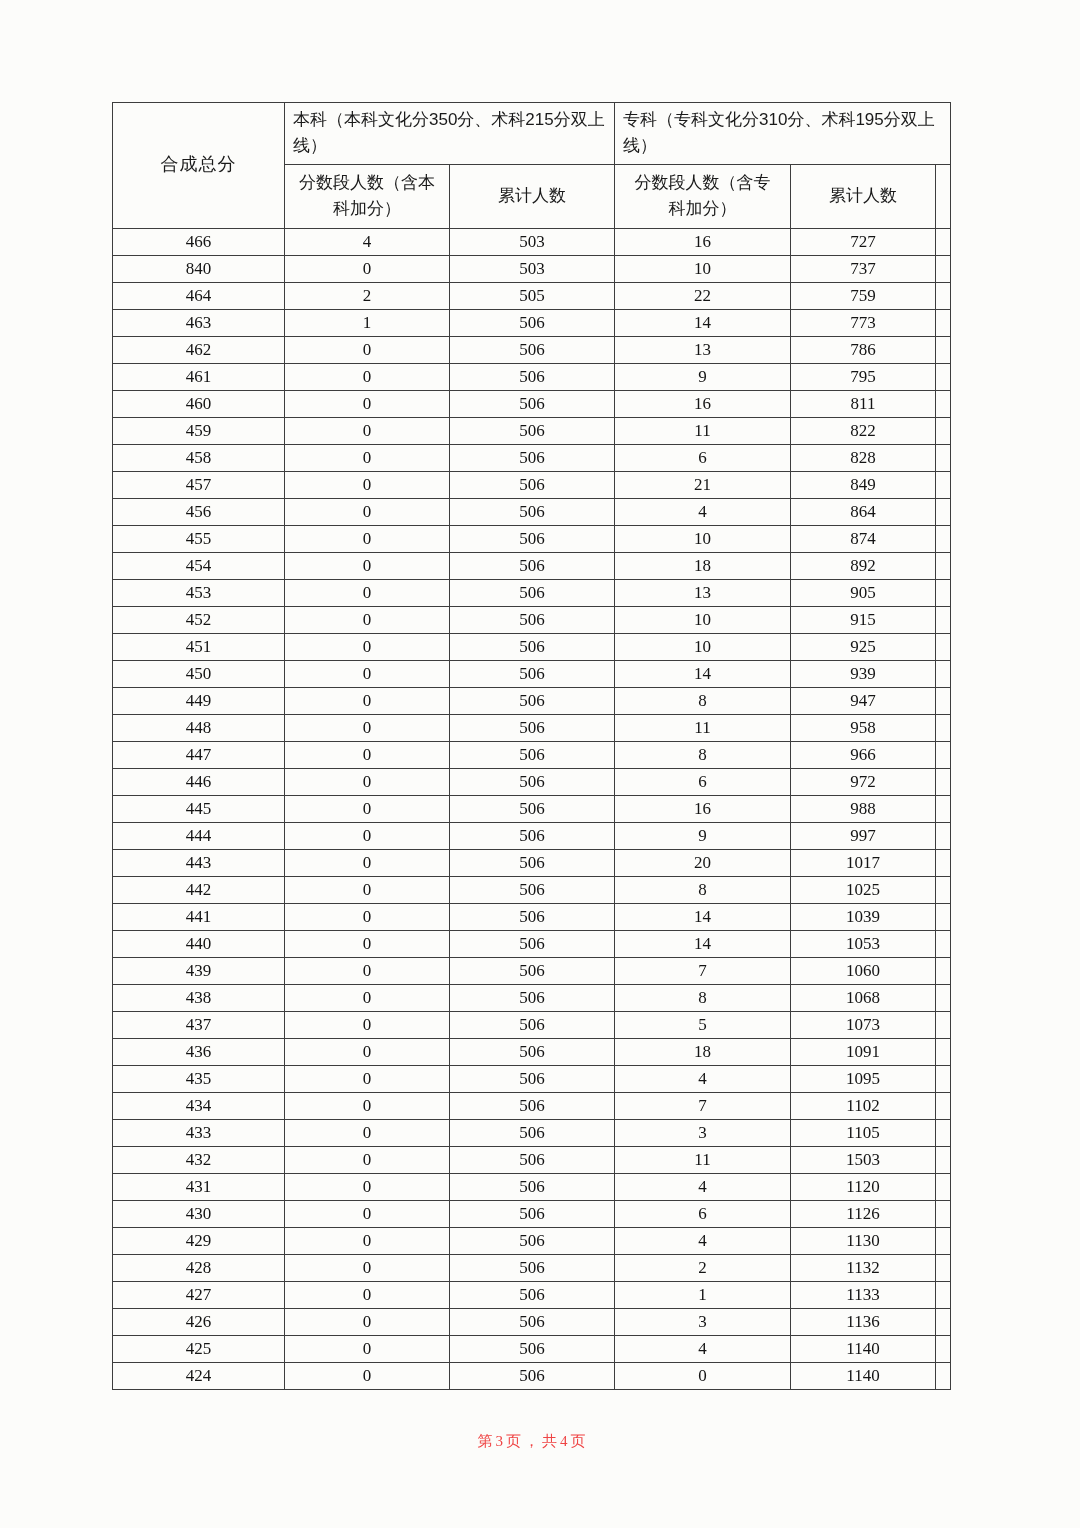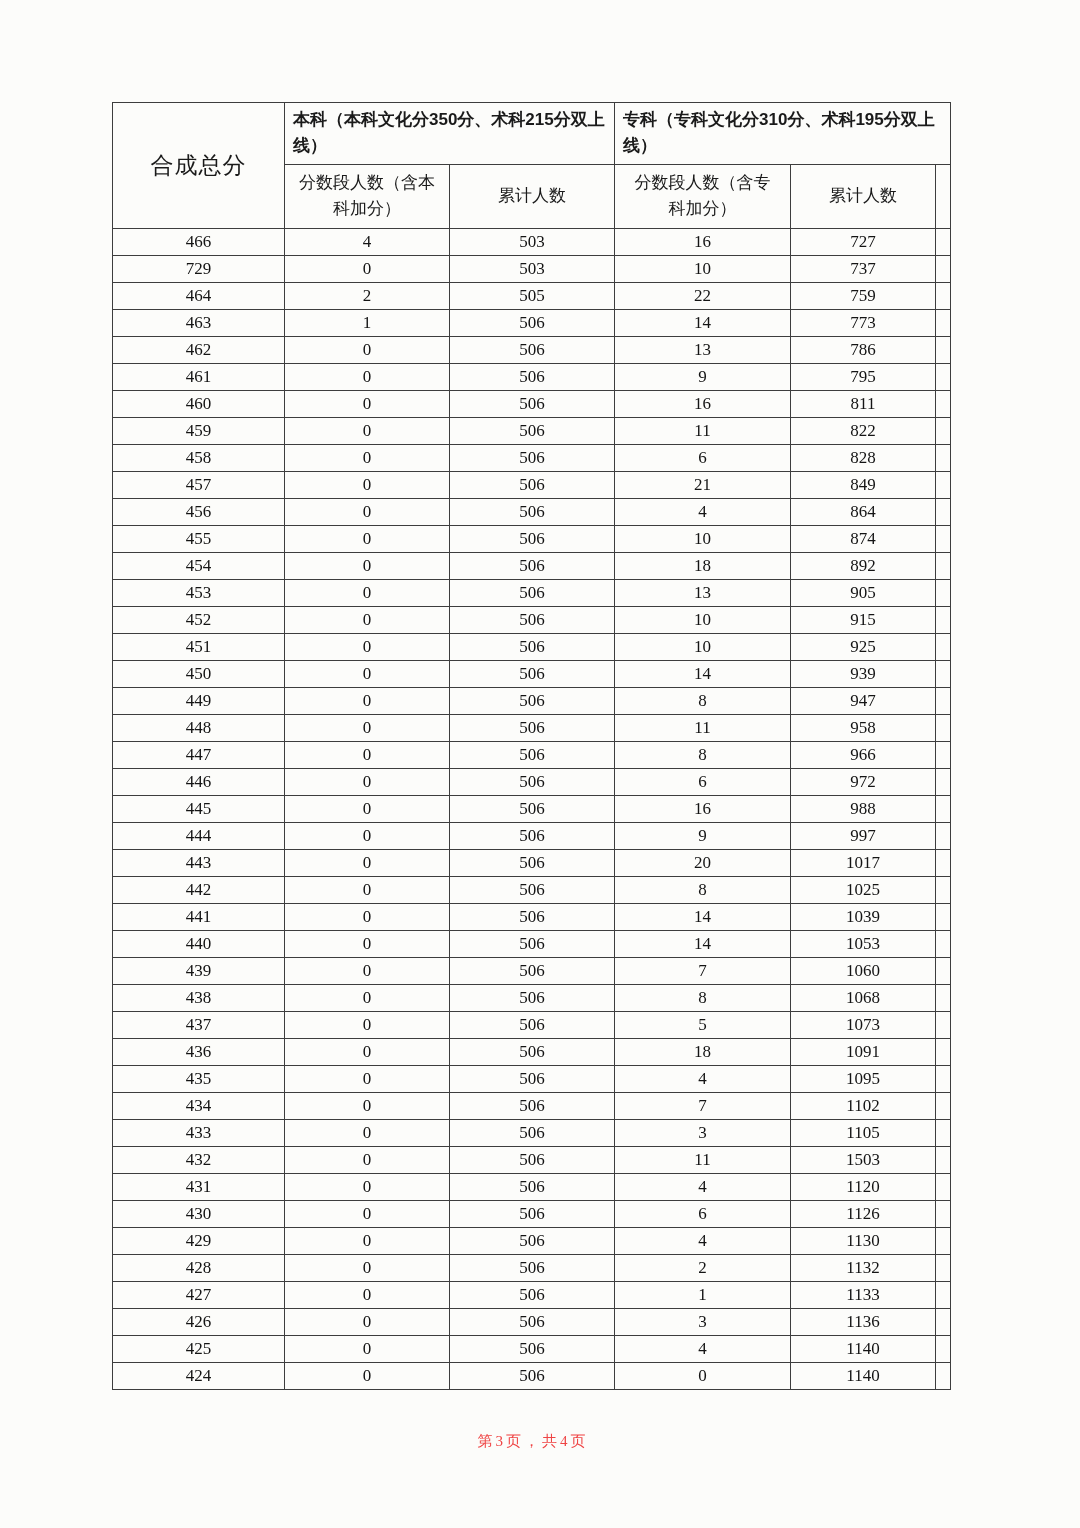--- a/index.html
+++ b/index.html
@@ -29,28 +29,27 @@
     vertical-align:middle;
     overflow:hidden;
   }
   .hd {
     font-family:"Liberation Sans", sans-serif;
     font-size:17px;
     line-height:1.55;
     color:#1a1a1a;
   }
   .hd.total {
-    font-size:23px;
+    font-size:18px;
     letter-spacing:1px;
   }
   .hd.group {
     text-align:left;
     padding:4px 8px;
     height:58px;
-    font-weight:bold;
   }
   .hd.sub {
     height:64px;
     padding:2px 14px;
   }
   tbody td {
     height:27px;
     font-family:"Liberation Serif", serif;
     font-size:17px;
     color:#141414;
@@ -99,21 +98,21 @@
     <tbody>
         <tr>
           <td>466</td>
           <td>4</td>
           <td>503</td>
           <td>16</td>
           <td>727</td>
           <td class="spacer"></td>
         </tr>
         <tr>
-          <td>729</td>
+          <td>840</td>
           <td>0</td>
           <td>503</td>
           <td>10</td>
           <td>737</td>
           <td class="spacer"></td>
         </tr>
         <tr>
           <td>464</td>
           <td>2</td>
           <td>505</td>

